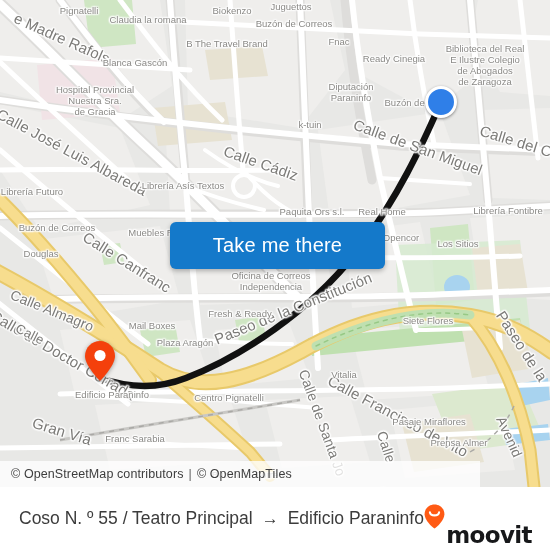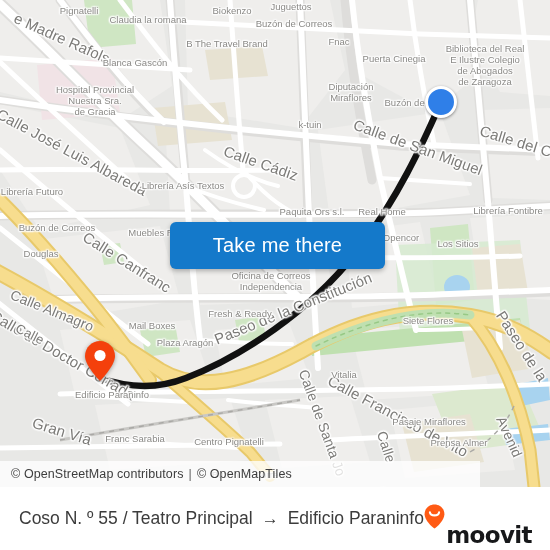--- a/index.html
+++ b/index.html
@@ -252,53 +252,53 @@
         <div class="map-label street-label" style="left: 30px; top: 334px; font-size: 13px; transform: translate(-50%, -50%) rotate(27deg);">Calle</div>
       </div>
 
     <div id="poi-labels">
         <div class="map-label poi-label" style="left: 79px; top: 10px;">Pignatelli</div>
         <div class="map-label poi-label" style="left: 148px; top: 19px;">Claudia la romana</div>
         <div class="map-label poi-label" style="left: 232px; top: 10px;">Biokenzo</div>
         <div class="map-label poi-label" style="left: 291px; top: 6px;">Juguettos</div>
         <div class="map-label poi-label" style="left: 294px; top: 23px;">Buzón de Correos</div>
         <div class="map-label poi-label" style="left: 339px; top: 41px;">Fnac</div>
-        <div class="map-label poi-label" style="left: 394px; top: 58px;">Puerta Cinegia</div>
+        <div class="map-label poi-label" style="left: 394px; top: 58px;">Ready Cinegia</div>
         <div class="map-label poi-label" style="left: 485px; top: 65px;">Biblioteca del Real
 E Ilustre Colegio
 de Abogados
 de Zaragoza</div>
         <div class="map-label poi-label" style="left: 227px; top: 43px;">B The Travel Brand</div>
         <div class="map-label poi-label" style="left: 135px; top: 62px;">Blanca Gascón</div>
         <div class="map-label poi-label" style="left: 95px; top: 100px;">Hospital Provincial
 Nuestra Sra.
 de Gracia</div>
         <div class="map-label poi-label" style="left: 351px; top: 92px;">Diputación
-Miraflores</div>
+Paraninfo</div>
         <div class="map-label poi-label" style="left: 412px; top: 102px;">Buzón de Co</div>
         <div class="map-label poi-label" style="left: 310px; top: 124px;">k-tuin</div>
         <div class="map-label poi-label" style="left: 32px; top: 191px;">Librería Futuro</div>
         <div class="map-label poi-label" style="left: 183px; top: 185px;">Librería Asís Textos</div>
         <div class="map-label poi-label" style="left: 312px; top: 211px;">Paquita Ors s.l.</div>
         <div class="map-label poi-label" style="left: 382px; top: 211px;">Real Home</div>
         <div class="map-label poi-label" style="left: 57px; top: 227px;">Buzón de Correos</div>
         <div class="map-label poi-label" style="left: 151px; top: 232px;">Muebles R</div>
         <div class="map-label poi-label" style="left: 508px; top: 210px;">Librería Fontibre</div>
         <div class="map-label poi-label" style="left: 401px; top: 237px;">Opencor</div>
         <div class="map-label poi-label" style="left: 458px; top: 243px;">Los Sitios</div>
         <div class="map-label poi-label" style="left: 41px; top: 253px;">Douglas</div>
         <div class="map-label poi-label" style="left: 271px; top: 281px;">Oficina de Correos
 Independencia</div>
         <div class="map-label poi-label" style="left: 240px; top: 313px;">Fresh &amp; Ready</div>
         <div class="map-label poi-label" style="left: 428px; top: 320px;">Siete Flores</div>
         <div class="map-label poi-label" style="left: 152px; top: 325px;">Mail Boxes</div>
         <div class="map-label poi-label" style="left: 185px; top: 342px;">Plaza Aragón</div>
         <div class="map-label poi-label" style="left: 344px; top: 374px;">Vitalia</div>
         <div class="map-label poi-label" style="left: 112px; top: 394px;">Edificio Paraninfo</div>
-        <div class="map-label poi-label" style="left: 229px; top: 397px; margin-top: 44px;">Centro Pignatelli</div>
+        <div class="map-label poi-label" style="left: 229px; top: 397px;">Centro Pignatelli</div>
         <div class="map-label poi-label" style="left: 429px; top: 421px;">Pasaje Miraflores</div>
         <div class="map-label poi-label" style="left: 459px; top: 442px;">Prensa Almer</div>
         <div class="map-label poi-label" style="left: 135px; top: 438px;">Franc Sarabia</div>
         <div class="map-label poi-label" style="left: 250px; top: 474px;">Buzón de Correos</div>
         <div class="map-label poi-label" style="left: 383px; top: 490px;">C</div>
       </div>
 
     <div id="origin-marker" style="left:441px;top:102px;"></div>
 
     <div id="dest-marker" style="left:100px;top:382px;">

